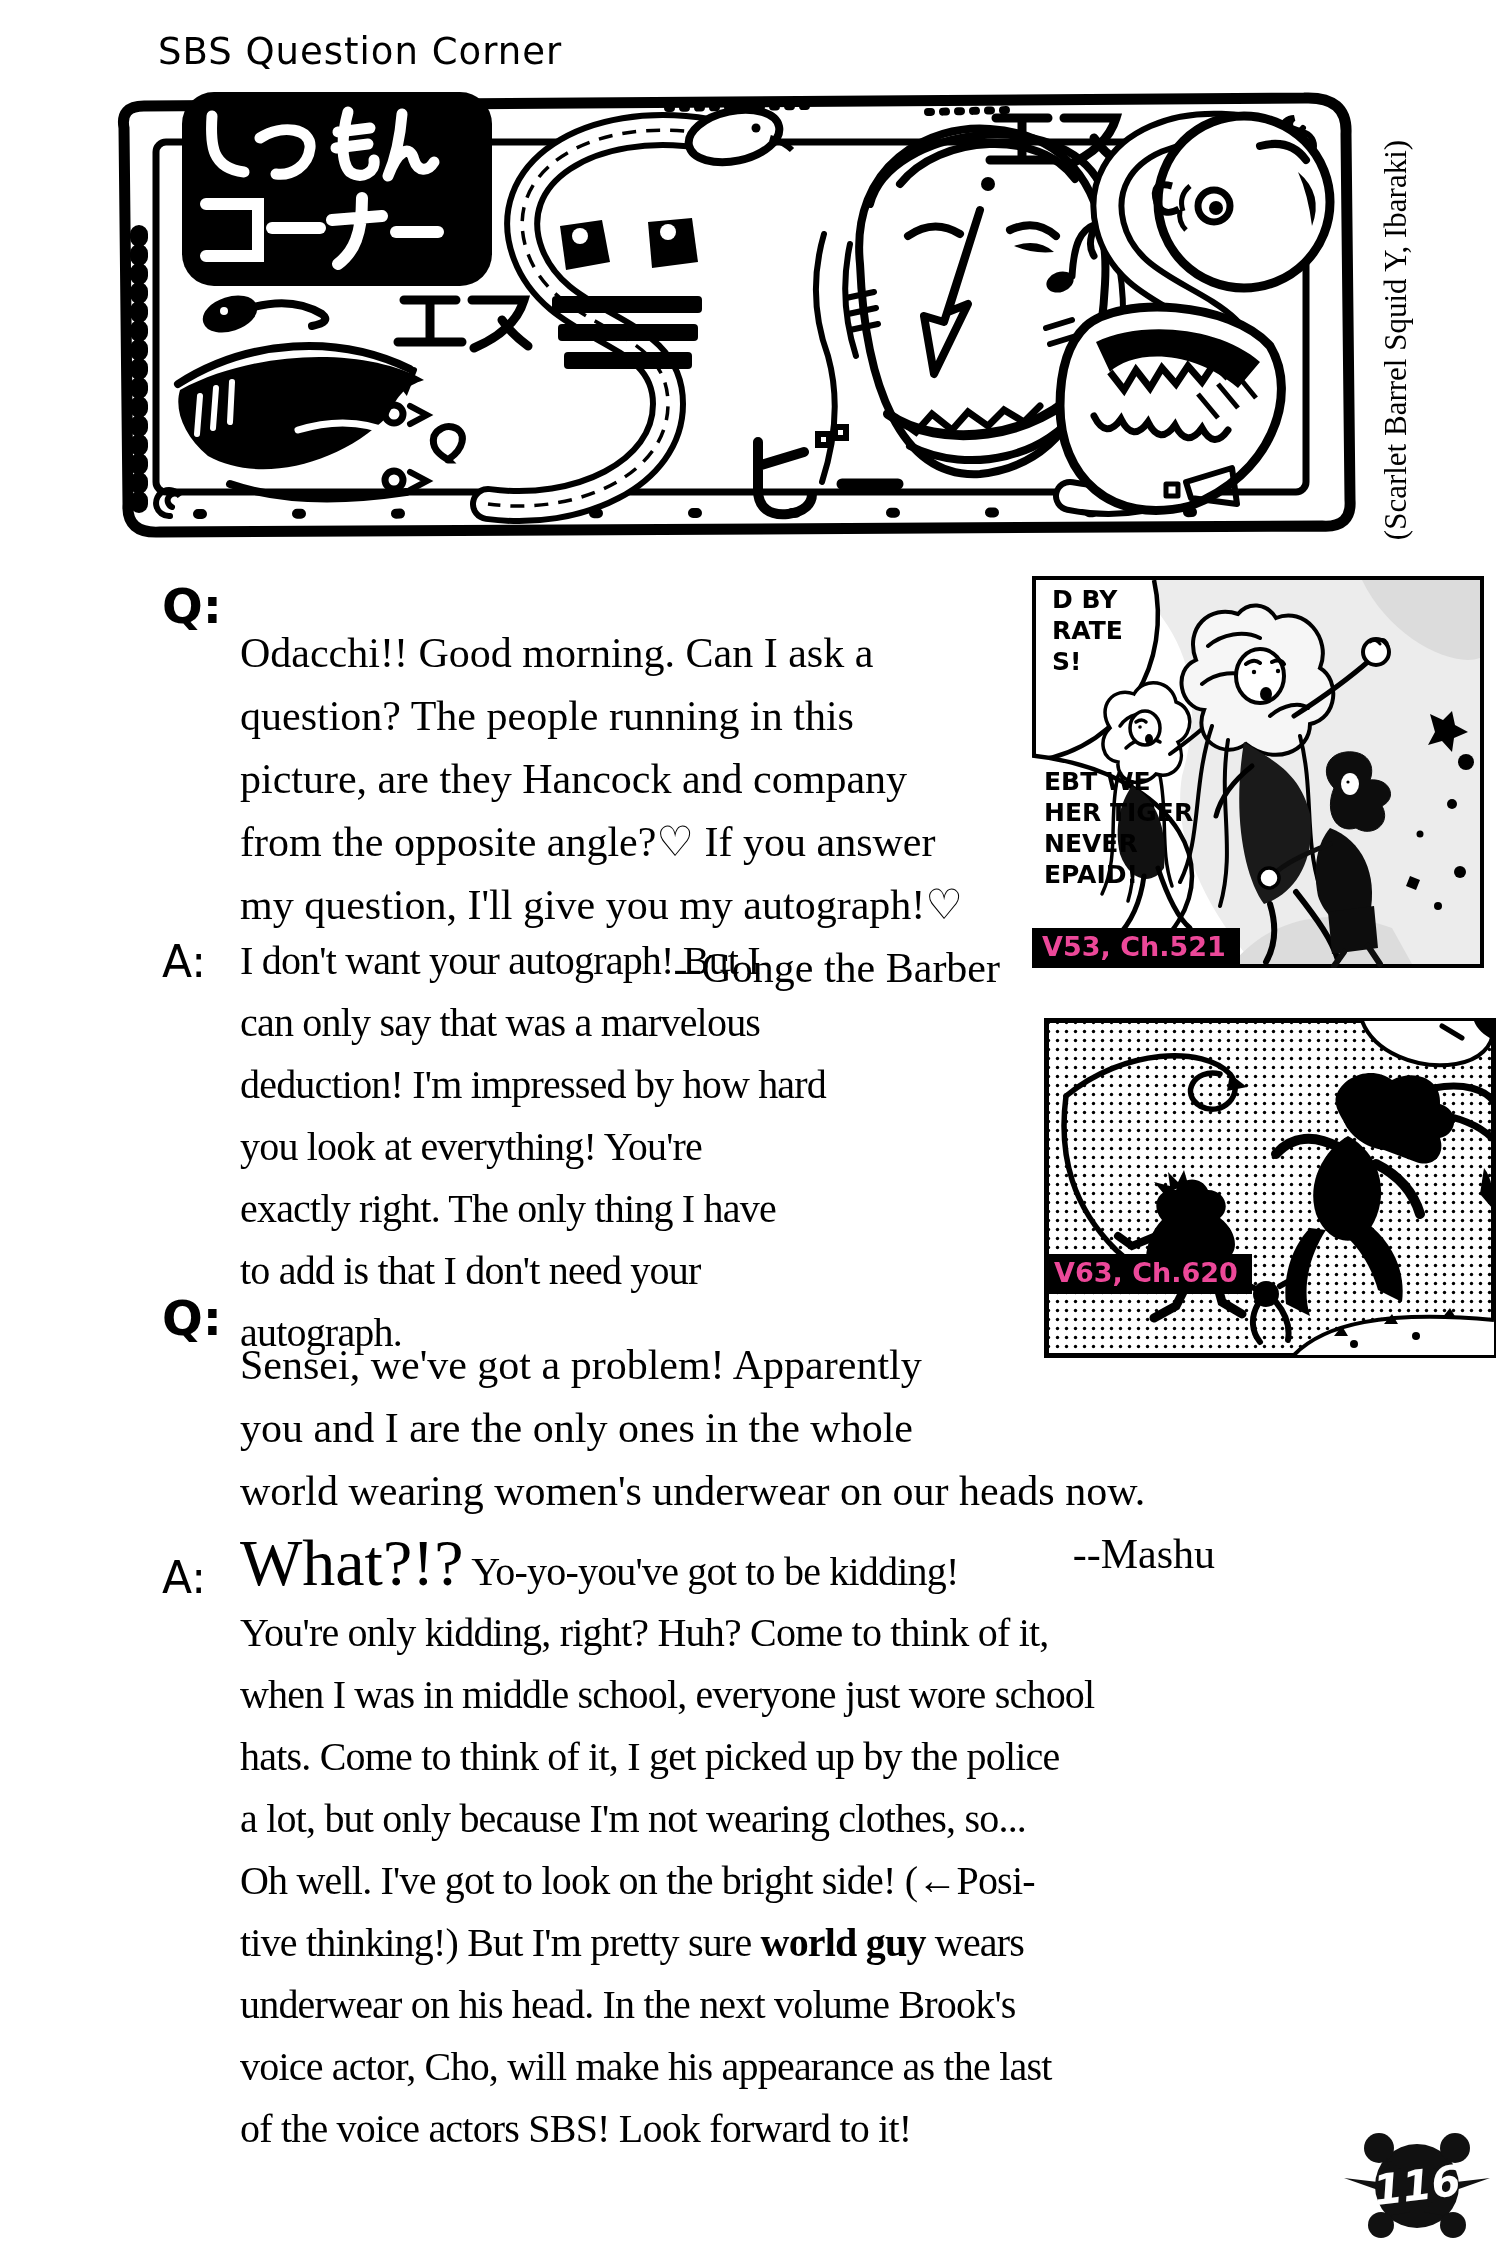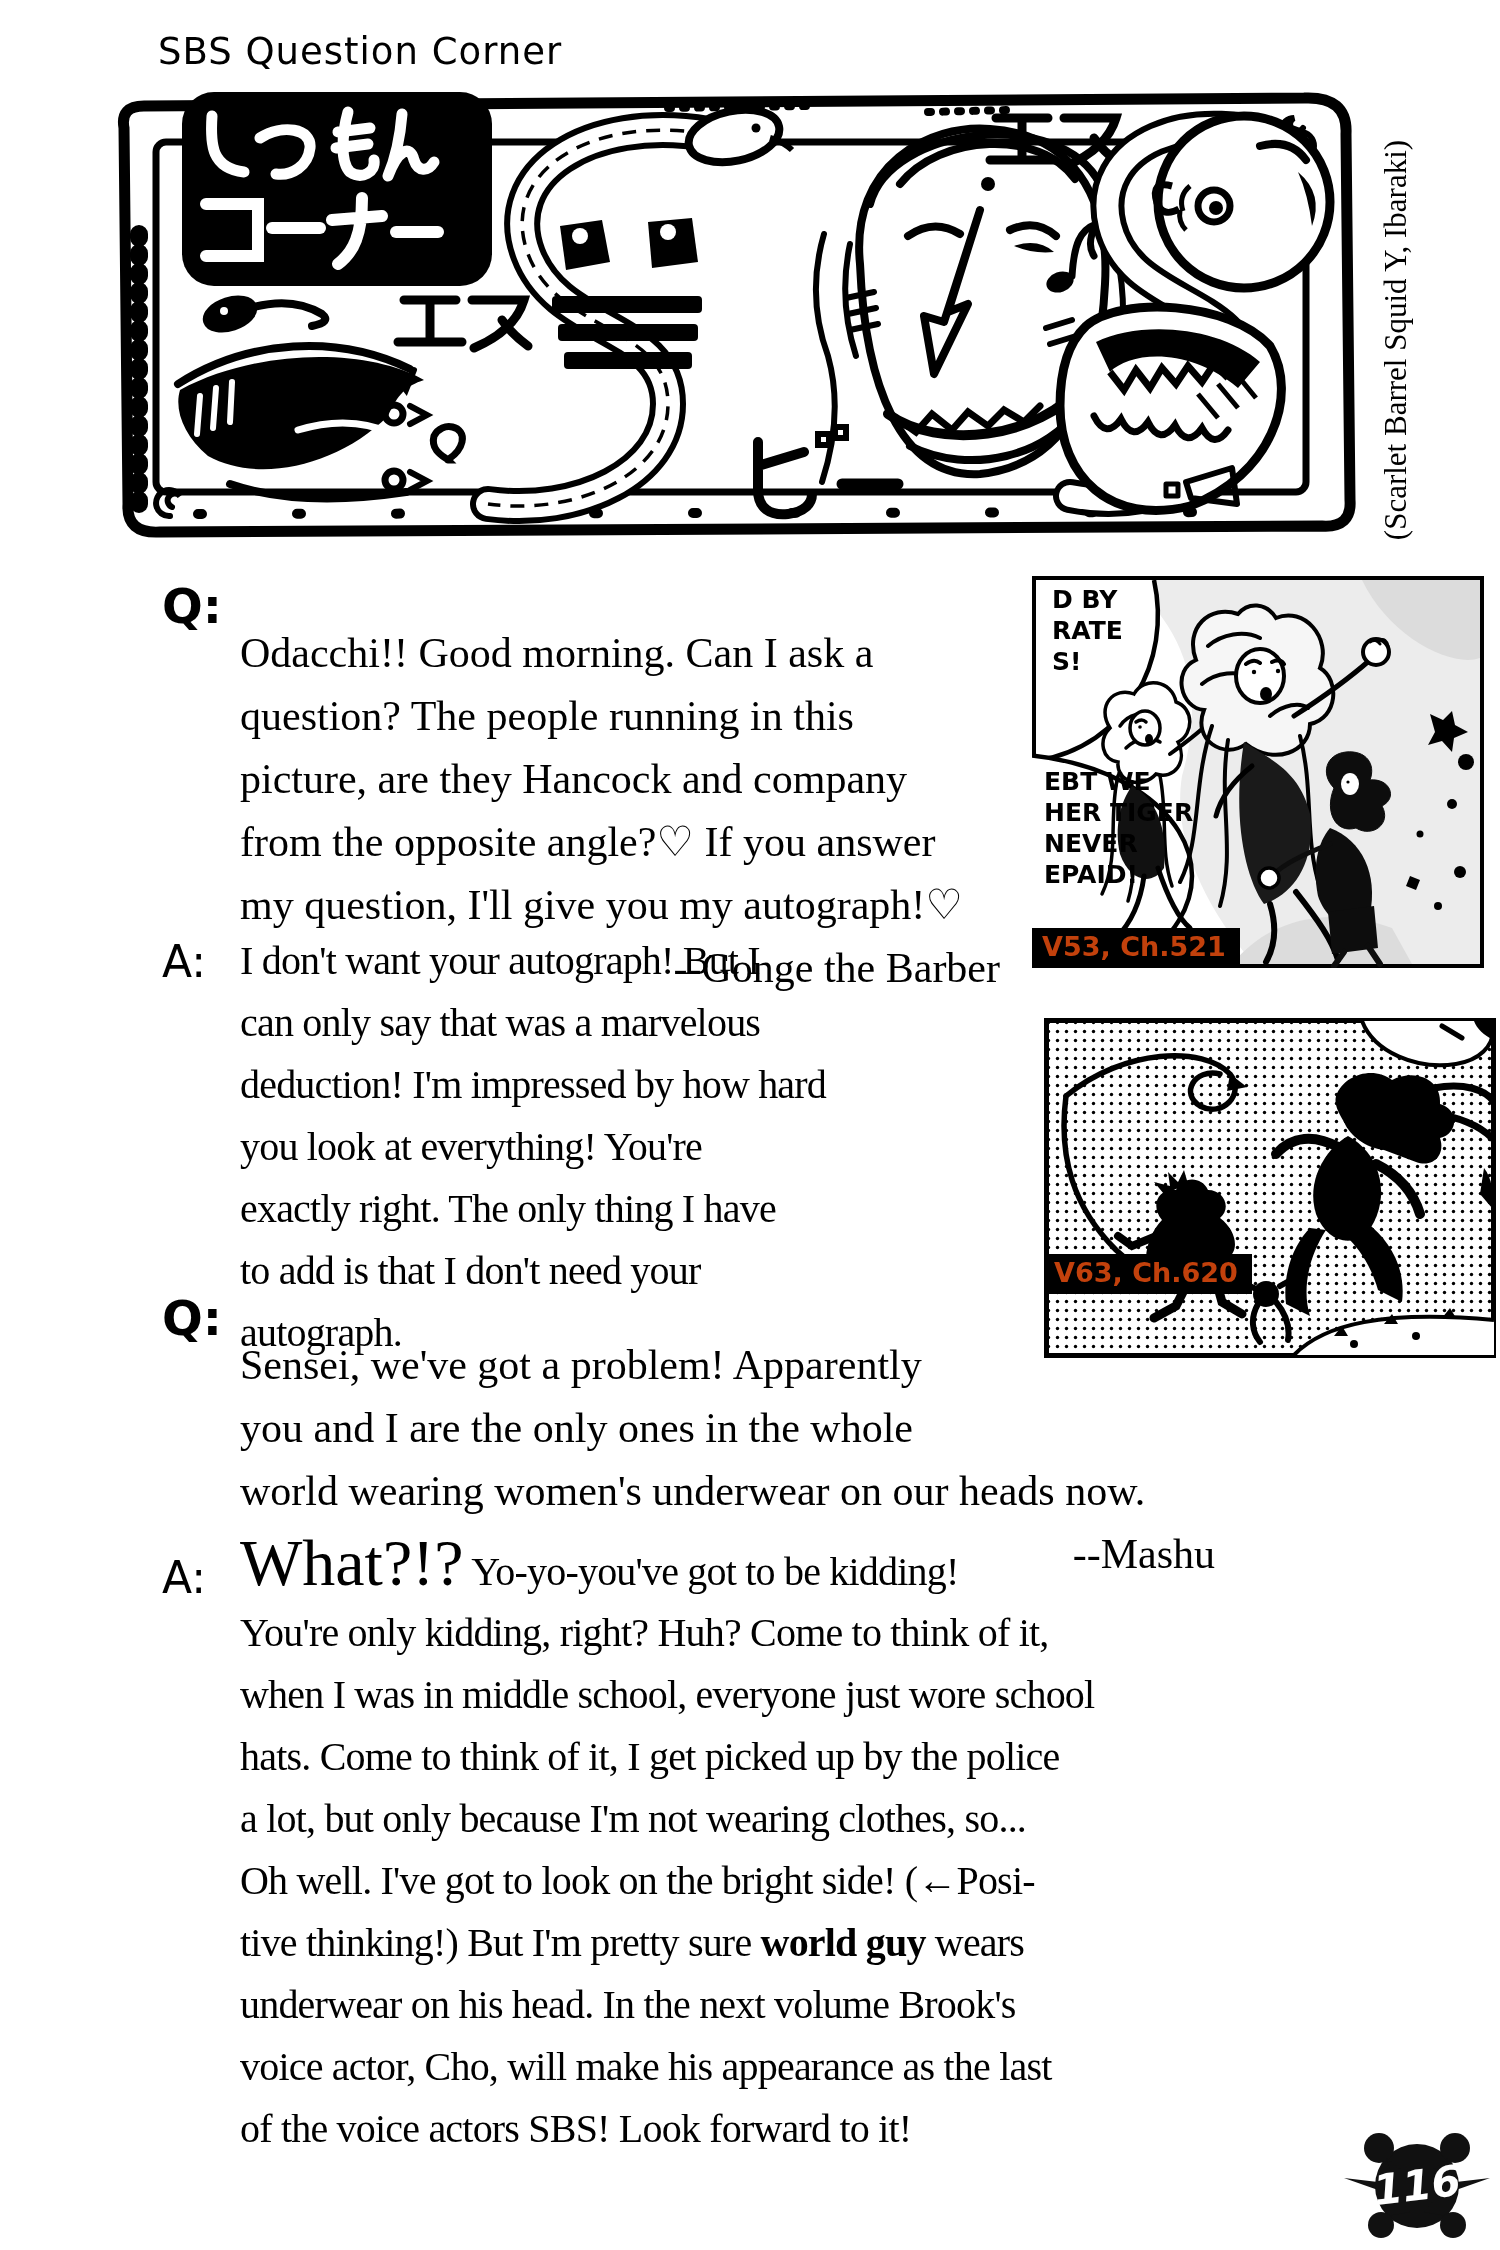--- a/index.html
+++ b/index.html
@@ -12,21 +12,21 @@
   .qlabel{font-size:48px;font-weight:bold;}
   .alabel{font-size:44px;}
   .serif-block{font-family:"Liberation Serif",serif;font-size:42px;line-height:63px;margin-top:48px;}
   .hand-block{font-family:Liberation Serif, serif;font-size:40px;line-height:62px;letter-spacing:-0.8px;}
   .preline{white-space:pre-line;}
   .attr{text-align:right;}
   .shout{font-size:66px;letter-spacing:0;margin-top:35px;}
   .boldspan{font-weight:bold;}
   .a2line1{line-height:74px;height:76px;white-space:nowrap;}
   .panel{position:absolute;}
-  .caption{position:absolute;left:0;bottom:0;background:#000;color:#c2410c;
+  .caption{position:absolute;left:0;bottom:0;background:#000;color:#ec4899;
            font-weight:bold;font-size:27px;line-height:30px;padding:4px 14px 6px 10px;white-space:nowrap;}
   .bubble-txt{position:absolute;font-weight:bold;font-size:25px;line-height:31px;letter-spacing:0;}
   svg{display:block;}
 </style>
 </head>
 <body>
 
 <div id="page">
 
   <div class="abs header">SBS Question Corner</div>

